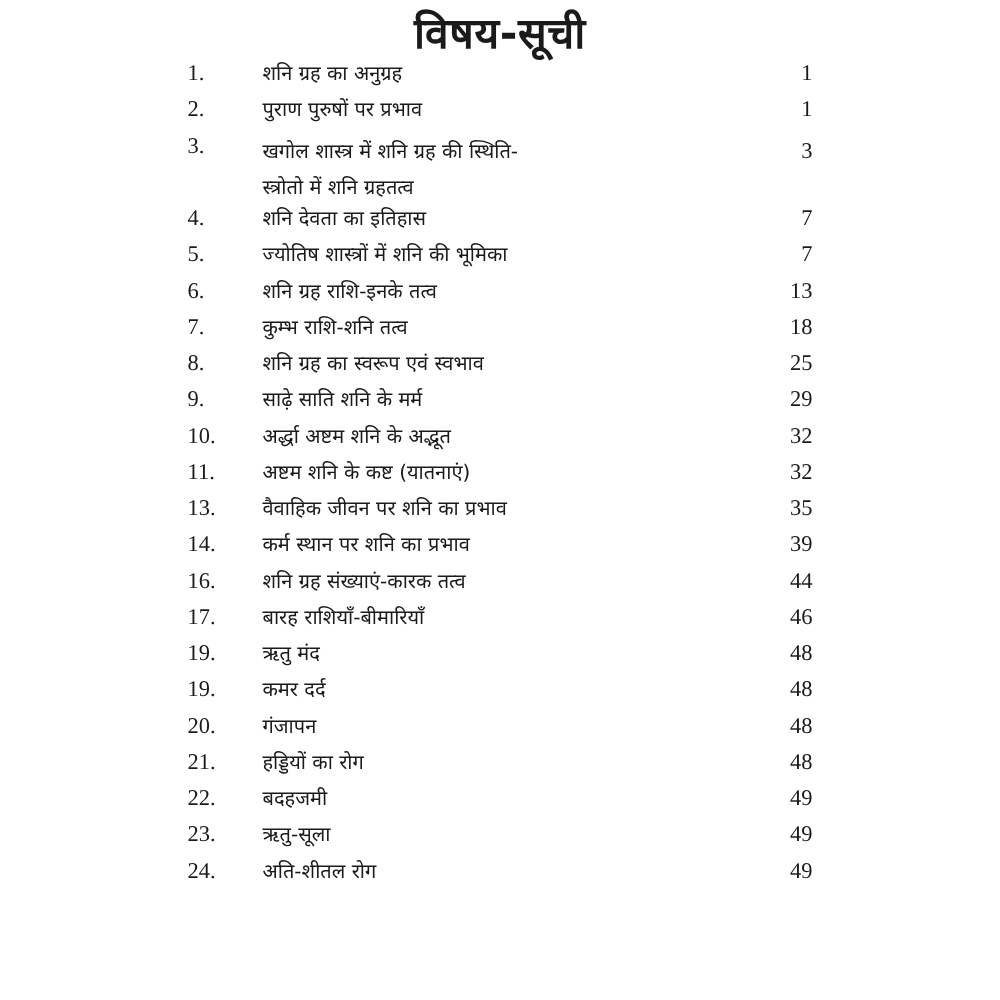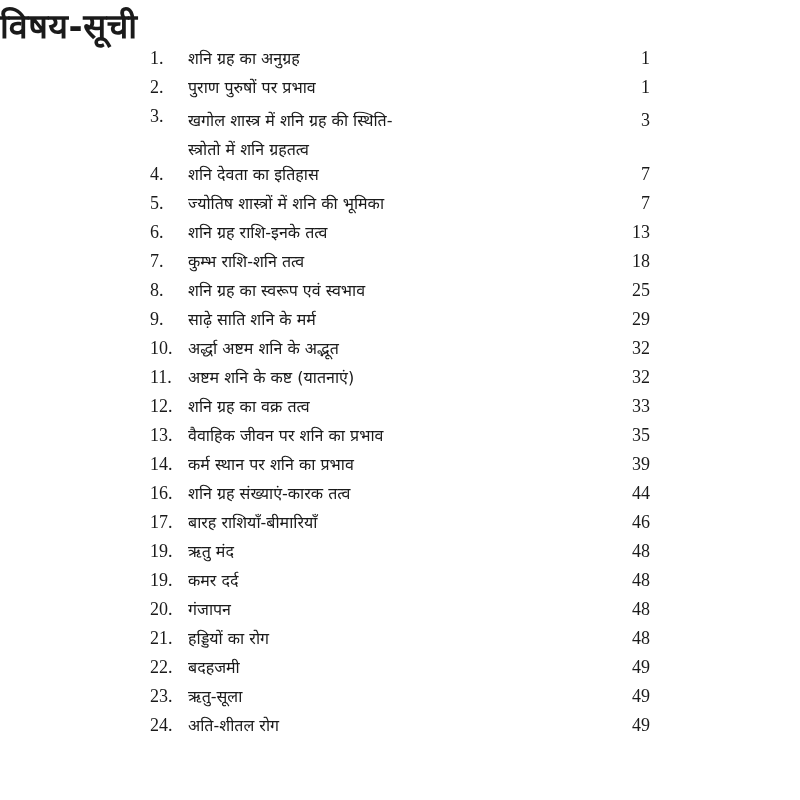--- a/index.html
+++ b/index.html
@@ -4,37 +4,37 @@
 <style>
   html, body { margin: 0; padding: 0; }
   body {
     width: 800px; height: 800px; overflow: hidden;
     background: #ffffff; color: #1a1a1a;
     font-family: "DejaVu Serif", "Liberation Serif", serif;
     position: relative;
   }
   .title {
     position: absolute; top: 2px; left: 0; width: 800px;
-    text-align: left; font-size: 34px; font-weight: bold;
+    text-align: center; font-size: 34px; font-weight: bold;
     font-family: "DejaVu Sans", sans-serif; letter-spacing: 0.5px;
   }
   .toc {
     position: absolute; top: 44px; left: 150px; width: 500px;
   }
   .row {
     position: relative; height: 29px; display: flex; align-items: center;
     font-size: 17px;
   }
   .row.two-line { height: 58px; align-items: flex-start; padding-top: 4px; box-sizing: border-box; }
   .num {
     width: 38px; flex: 0 0 38px;
     font-family: "Liberation Serif", serif; font-size: 18px;
   }
   .label {
-    flex: 1; font-family: "DejaVu Sans", sans-serif; font-size: 16px; line-height: 29px;
+    flex: 1; font-family: "DejaVu Sans", sans-serif; font-size: 16px; line-height: 29px; margin-left: 22px;
   }
   .page {
     position: absolute; right: 0; top: 0; height: 29px; line-height: 29px;
     font-family: "Liberation Serif", serif; font-size: 18px; text-align: right;
   }
   .row.two-line .page { top: 4px; }
 </style>
 </head>
 <body>
 
@@ -113,27 +113,20 @@
       <span class="page">32</span>
     </div>
     <div class="row">
       <span class="num">11.</span>
       <div class="label">
         <div>अष्टम शनि के कष्ट (यातनाएं)</div>
       </div>
       <span class="page">32</span>
     </div>
     <div class="row">
-      <span class="num">12.</span>
-      <div class="label">
-        <div>शनि ग्रह का वक्र तत्व</div>
-      </div>
-      <span class="page">33</span>
-    </div>
-    <div class="row">
       <span class="num">13.</span>
       <div class="label">
         <div>वैवाहिक जीवन पर शनि का प्रभाव</div>
       </div>
       <span class="page">35</span>
     </div>
     <div class="row">
       <span class="num">14.</span>
       <div class="label">
         <div>कर्म स्थान पर शनि का प्रभाव</div>

